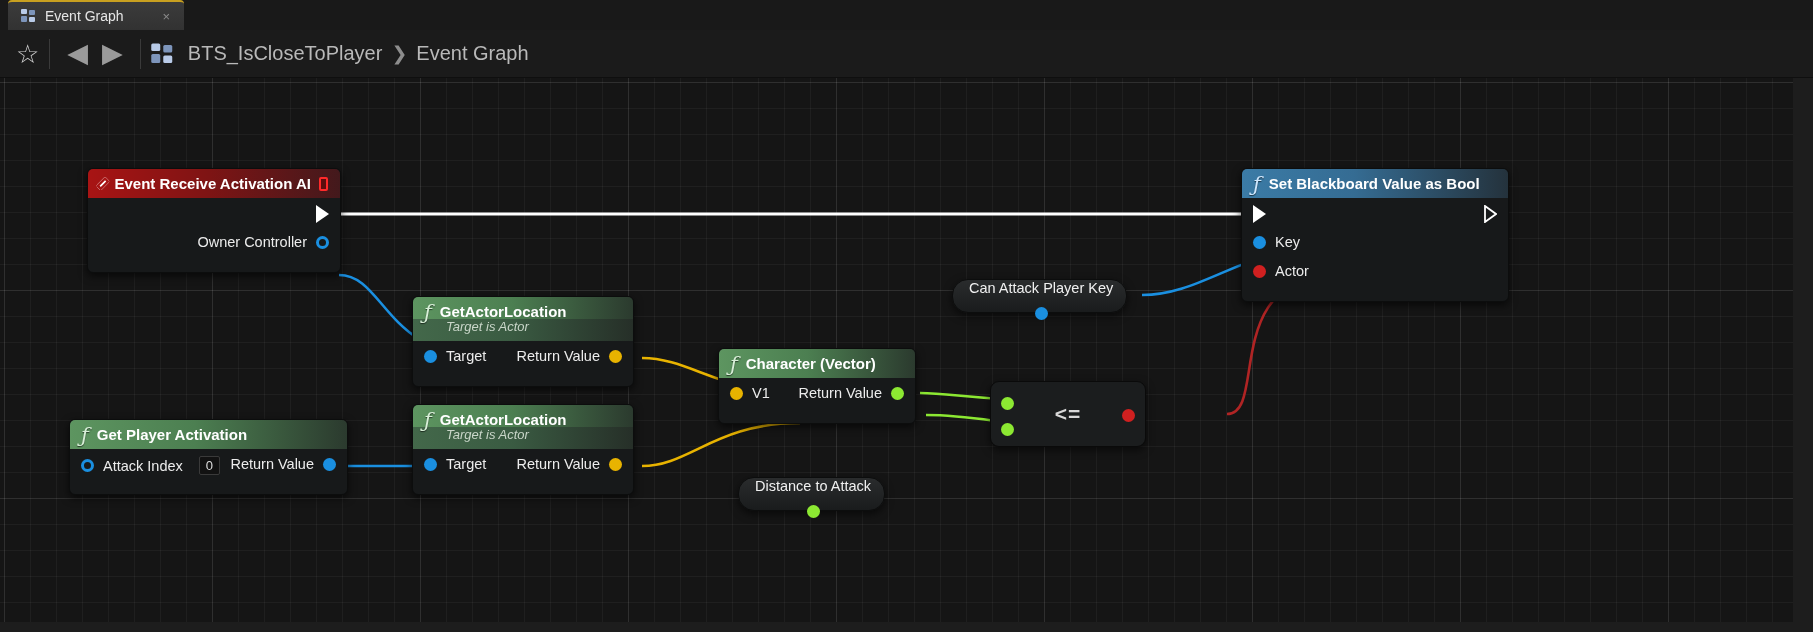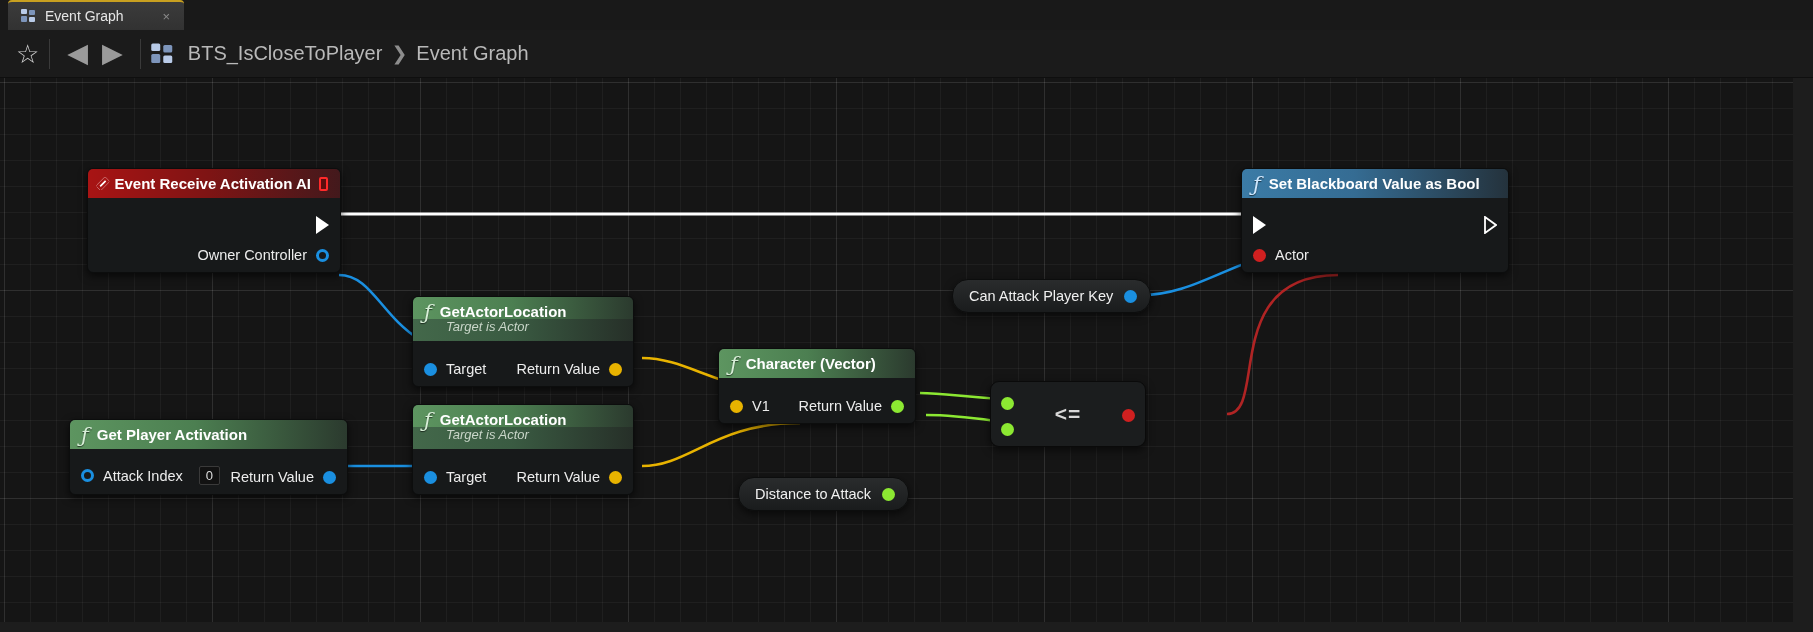--- a/index.html
+++ b/index.html
@@ -110,21 +110,21 @@
     font-weight: normal; text-shadow: 0 1px 1px rgba(0,0,0,.6);
   }
   .ico-f.blue { color: #cfe8ff; }
   .ico-delegate {
     width: 14px; height: 14px; border: 2px solid #ff2a2a;
     background: #5c0d0d; border-radius: 2px; margin-left: auto;
   }
 
   
   .row {
-    display: flex; align-items: flex-end; position: relative;
+    display: flex; align-items: flex-start; position: relative;
     height: 29px; padding: 0 11px;
   }
   .row.right { justify-content: flex-end; }
   .row.split { justify-content: space-between; }
   .pin-label { color: #ececec; font-size: 14.5px; white-space: nowrap; }
 
   .pin { width: 13px; height: 13px; position: relative; flex: 0 0 auto; }
   .pin.hollow { background: transparent; border: 3px solid currentColor; border-radius: 50%; }
   .pin.solid  { background: currentColor; border-radius: 50%; }
   .pin-wrap { display: flex; align-items: center; position: relative; }
@@ -157,21 +157,21 @@
   }
   .cmp-label { color: #d8d8d8; font-size: 21px; font-weight: bold; letter-spacing: 1px; }
 
   
   .var-node {
     position: absolute;
     background: linear-gradient(180deg,#2a2c2d 0%, #1a1c1d 100%);
     border: 1px solid #0c0d0d; border-radius: 16px;
     box-shadow: 0 3px 8px rgba(0,0,0,.6);
     display: flex; align-items: center; gap: 11px;
-    padding: 0 13px 0 16px; height: 34px;
+    padding: 0 13px 0 16px; height: 34px; flex-direction: column;
   }
   .var-label { color: #f0f0f0; font-size: 14.5px; white-space: nowrap; }
 
   
   #footer {
     position: absolute; left: 0; bottom: 0; width: 1813px; height: 10px;
     background: #1d1d1d;
   }
 </style>
 </head>
@@ -354,20 +354,26 @@
       <div class="row split">
         <span class="exec"></span>
         <span class="exec" style="border-left-color:transparent; box-shadow:none; position:relative;">
           <svg width="13" height="18" style="position:absolute; left:-13px; top:-9px;">
             <polygon points="1,1 12,9 1,17" fill="none" stroke="#ffffff" stroke-width="1.8"></polygon>
           </svg>
         </span>
       </div>
       <div class="row">
         <span class="pin-wrap in">
+          <span class="pin solid blue"></span>
+          <span class="pin-label">Key</span>
+        </span>
+      </div>
+      <div class="row">
+        <span class="pin-wrap in">
           <span class="pin solid red"></span>
           <span class="pin-label">Actor</span>
         </span>
       </div>
     </div>
   </div>
 
 </div>
 
 <div id="footer"></div>

